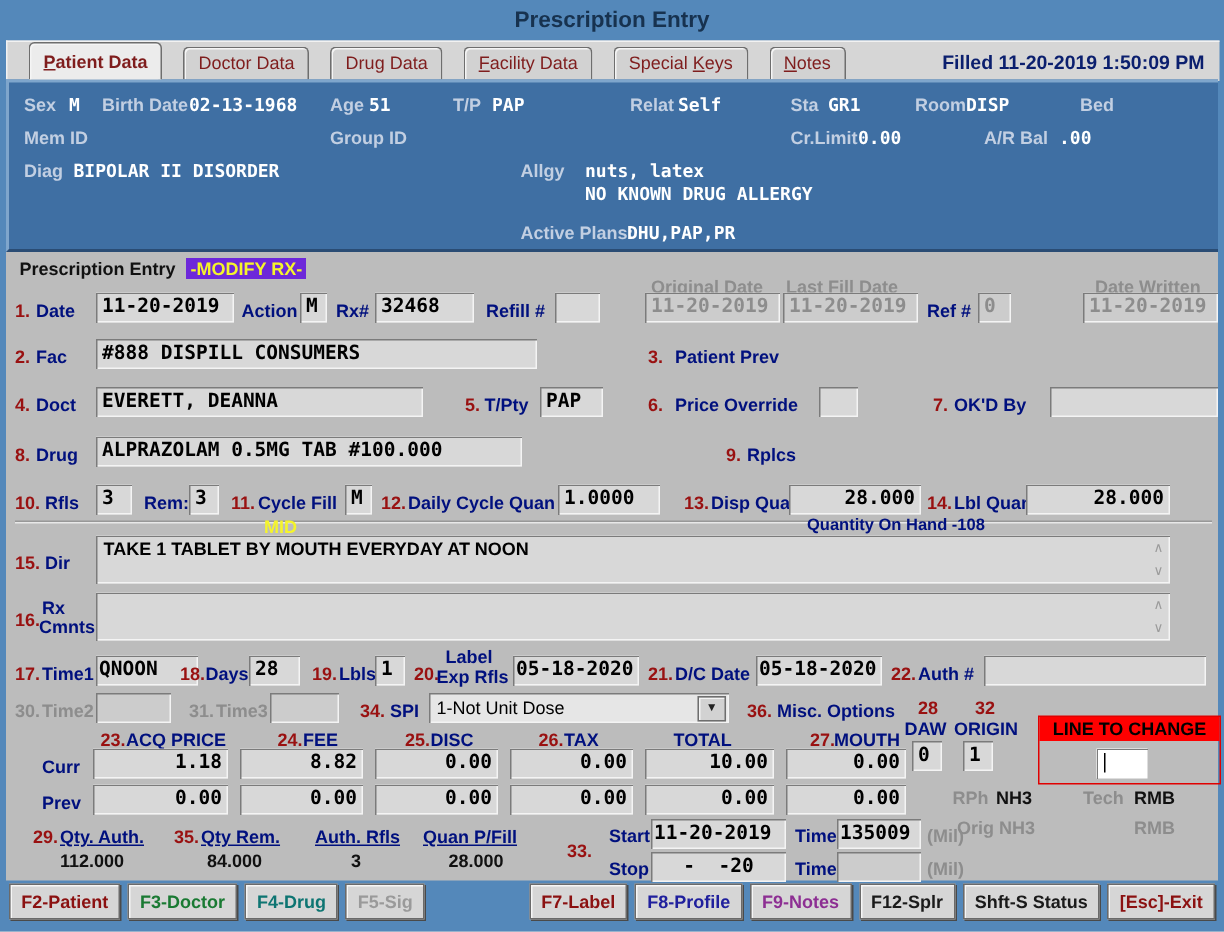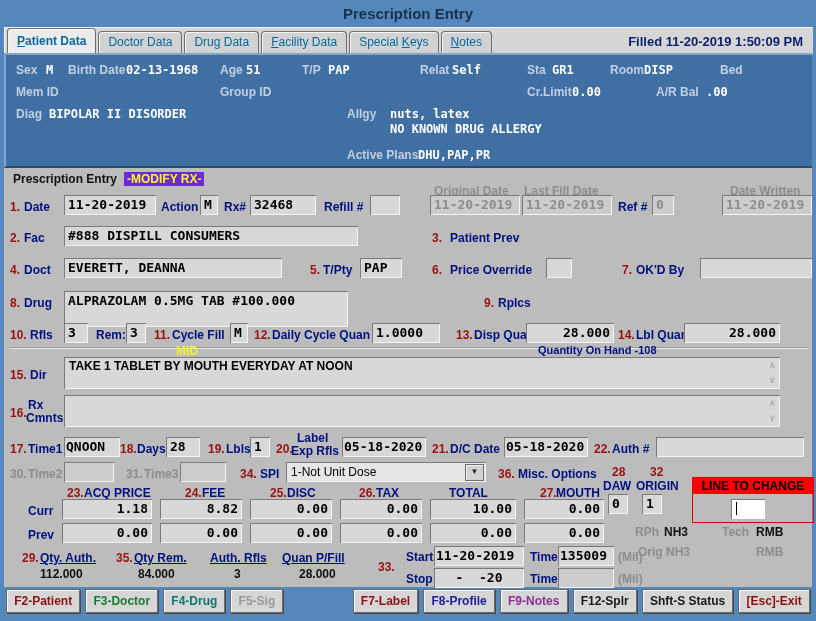--- a/index.html
+++ b/index.html
@@ -1,22 +1,22 @@
 <!DOCTYPE html>
 <html><head>
 <meta charset="utf-8">
 <style>
   html,body{margin:0;padding:0;}
   #screen{position:relative;width:816px;height:621px;background:#5488ba;font-family:"Liberation Sans",sans-serif;overflow:hidden;}
   .titlebar{position:absolute;left:0;top:0;width:816px;height:27px;text-align:center;line-height:27px;
     color:#17324f;font-size:15px;font-weight:bold;}
   .tabstrip{position:absolute;left:4px;top:27px;width:808px;height:26px;background:#d6d6d6;
     border-top:1px solid #f2f2f2;border-left:1px solid #f2f2f2;}
-  .tab{position:relative;display:inline-block;margin-left:2px;margin-top:2px;height:21px;line-height:21px;
-    padding:0 9px;font-size:12px;color:#0369a1;background:#d2d2d2;vertical-align:bottom;
+  .tab{position:relative;display:inline-block;margin-left:14px;margin-top:2px;height:21px;line-height:21px;
+    padding:0 9px;font-size:12px;color:#7f1d1d;background:#d2d2d2;vertical-align:bottom;
     border:1px solid #6e6e6e;border-bottom:none;border-top-left-radius:4px;border-top-right-radius:4px;
     box-shadow:inset 1px 1px 0 #f5f5f5;}
   .tab.active{background:#ececec;height:24px;line-height:24px;margin-top:0;font-weight:bold;z-index:2;}
   .filled{position:absolute;right:10px;top:6px;font-size:13px;font-weight:bold;color:#0b1f6e;}
   .bluepanel{position:absolute;left:4px;top:53px;width:808px;height:115px;background:#3f6fa3;
     border-top:2px solid #7fa6cc;border-left:2px solid #7fa6cc;border-bottom:2px solid #2a4c74;box-sizing:border-box;}
   .plbl{position:absolute;color:#c2cfe2;font-size:12px;font-weight:bold;white-space:pre;}
   .pval{position:absolute;color:#ffffff;font-size:12px;font-weight:bold;font-family:"DejaVu Sans Mono",monospace;white-space:pre;}
   .main{position:absolute;left:4px;top:168px;width:808px;height:419px;background:#bcbcbc;}
   .lbl{position:absolute;color:#00107e;font-size:12px;font-weight:bold;white-space:pre;}
@@ -135,21 +135,21 @@
     <div class="fld" style="left:356px;top:90px;width:42px;height:20px">PAP</div>
     <span class="num" style="left:428px;top:95px">6.</span>
     <span class="lbl" style="left:446px;top:95px">Price Override</span>
     <div class="fld" style="left:542px;top:90px;width:26px;height:20px"></div>
     <span class="num" style="left:618px;top:95px">7.</span>
     <span class="lbl" style="left:632px;top:95px">OK'D By</span>
     <div class="fld" style="left:696px;top:90px;width:112px;height:20px"></div>
 
     <span class="num" style="left:6px;top:128px">8.</span>
     <span class="lbl" style="left:20px;top:128px">Drug</span>
-    <div class="fld" style="left:60px;top:123px;width:284px;height:36px">ALPRAZOLAM 0.5MG TAB #100.000</div>
+    <div class="fld" style="left:60px;top:123px;width:284px;height:20px">ALPRAZOLAM 0.5MG TAB #100.000</div>
     <span class="num" style="left:480px;top:128px">9.</span>
     <span class="lbl" style="left:494px;top:128px">Rplcs</span>
 
     <span class="num" style="left:6px;top:160px">10.</span>
     <span class="lbl" style="left:26px;top:160px">Rfls</span>
     <div class="fld" style="left:60px;top:155px;width:24px;height:20px">3</div>
     <span class="lbl" style="left:92px;top:160px">Rem:</span>
     <div class="fld" style="left:122px;top:155px;width:20px;height:20px">3</div>
     <span class="num" style="left:150px;top:160px">11.</span>
     <span class="lbl" style="left:168px;top:160px">Cycle Fill</span>
@@ -174,21 +174,21 @@
 
     <span class="num" style="left:6px;top:238px">16.</span>
     <span class="lbl" style="left:24px;top:230px">Rx</span>
     <span class="lbl" style="left:22px;top:243px">Cmnts</span>
     <div class="ta" style="left:60px;top:227px;width:716px;height:32px"></div>
     <span class="sc" style="left:765px;top:231px">∧</span>
     <span class="sc" style="left:765px;top:246px">∨</span>
 
     <span class="num" style="left:6px;top:274px">17.</span>
     <span class="lbl" style="left:24px;top:274px">Time1</span>
-    <div class="fld" style="left:60px;top:269px;width:56px;height:20px;padding-left:2px">QNOON</div>
+    <div class="fld" style="left:60px;top:269px;width:68px;height:20px;padding-left:2px">QNOON</div>
     <span class="num" style="left:116px;top:274px">18.</span>
     <span class="lbl" style="left:133px;top:274px">Days</span>
     <div class="fld" style="left:162px;top:269px;width:34px;height:20px">28</div>
     <span class="num" style="left:204px;top:274px">19.</span>
     <span class="lbl" style="left:222px;top:274px">Lbls</span>
     <div class="fld" style="left:246px;top:269px;width:20px;height:20px">1</div>
     <span class="num" style="left:272px;top:274px">20.</span>
     <span class="lbl" style="left:293px;top:263px">Label</span>
     <span class="lbl" style="left:287px;top:276px">Exp Rfls</span>
     <div class="fld" style="left:338px;top:269px;width:84px;height:20px;padding-left:2px">05-18-2020</div>

